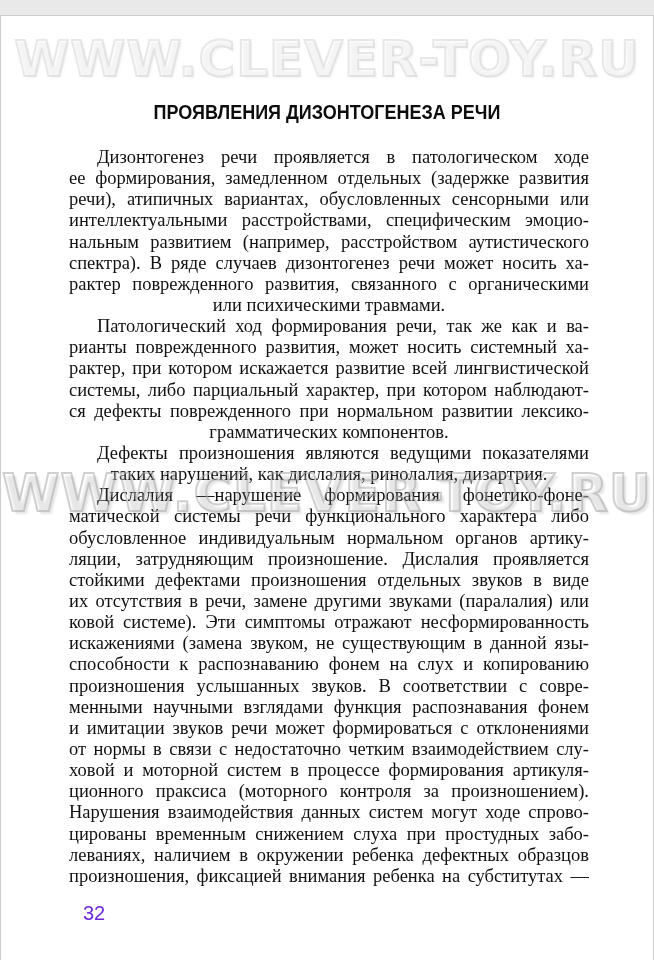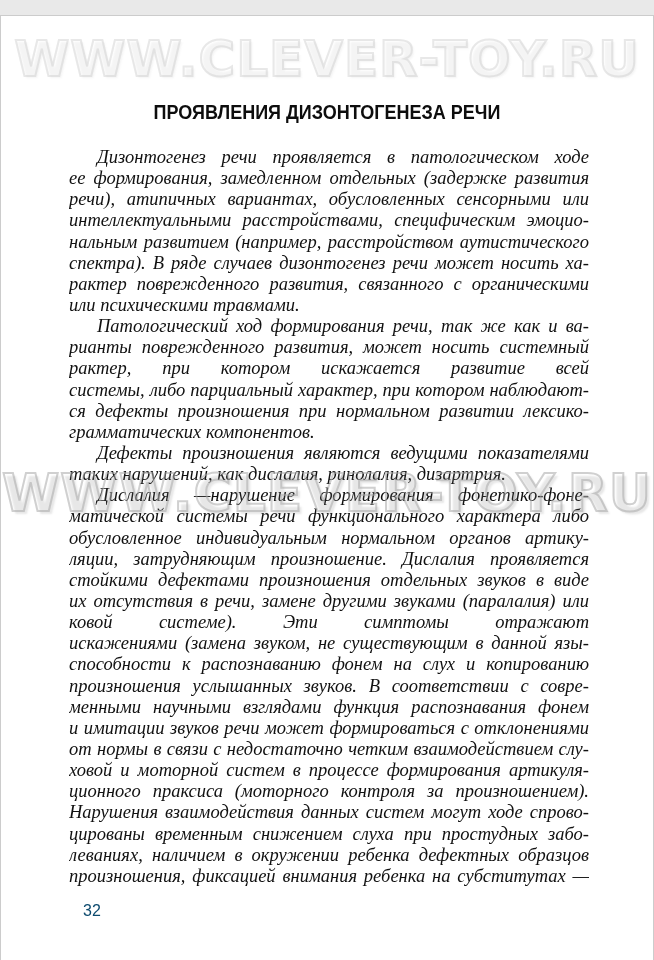--- a/index.html
+++ b/index.html
@@ -29,29 +29,29 @@
     color: #0d0d0d;
   }
   .body-text {
     position: absolute;
     top: 131px;
     left: 68px;
     width: 520px;
     font-size: 18.5px;
     line-height: 21.15px;
   }
-  .para { margin: 0; padding: 0; font-style: italic; }
+  .para { margin: 0; padding: 0; }
   .line {
     height: 21.15px;
     overflow: hidden;
     text-align: justify;
   }
   
   .line::after { content: ""; display: inline-block; width: 100%; height: 0; }
-  .line.last { text-align: left; }
+  .line.last { text-align: center; }
   .line.last::after { content: none; }
   .line.indent { text-indent: 28px; }
   .watermark {
     position: absolute;
     left: -6px;
     right: -6px;
     text-align: center;
     font-family: "DejaVu Sans", sans-serif;
     font-weight: bold;
     white-space: nowrap;
@@ -70,22 +70,22 @@
     top: 447px;
     font-size: 52px;
     -webkit-text-stroke: 2px rgba(170,170,170,0.55);
     text-shadow: 3px 3px 2px rgba(120,120,120,0.18);
   }
   .page-number {
     position: absolute;
     left: 82px;
     top: 886px;
     font-family: "Liberation Sans", sans-serif;
-    font-size: 16px;
-    color: #0c4a6e;
+    font-size: 20px;
+    color: #6d28d9;
   }
 </style>
 </head>
 <body>
 
 <div class="page">
   <div class="watermark top">WWW.CLEVER-TOY.RU</div>
 
   <h1 class="title">ПРОЯВЛЕНИЯ ДИЗОНТОГЕНЕЗА РЕЧИ</h1>
 
@@ -98,21 +98,21 @@
         <div class="line">нальным развитием (например, расстройством аутистического</div>
         <div class="line">спектра). В ряде случаев дизонтогенез речи может носить ха-</div>
         <div class="line">рактер поврежденного развития, связанного с органическими</div>
         <div class="line last">или психическими травмами.</div>
       </div>
       <div class="para">
         <div class="line indent">Патологический ход формирования речи, так же как и ва-</div>
         <div class="line">рианты поврежденного развития, может носить системный ха-</div>
         <div class="line">рактер, при котором искажается развитие всей лингвистической</div>
         <div class="line">системы, либо парциальный характер, при котором наблюдают-</div>
-        <div class="line">ся дефекты произношения при нормальном развитии лексико-</div>
+        <div class="line">ся дефекты поврежденного при нормальном развитии лексико-</div>
         <div class="line last">грамматических компонентов.</div>
       </div>
       <div class="para">
         <div class="line indent">Дефекты произношения являются ведущими показателями</div>
         <div class="line last">таких нарушений, как дислалия, ринолалия, дизартрия.</div>
       </div>
       <div class="para">
         <div class="line indent">Дислалия —нарушение формирования фонетико-фоне-</div>
         <div class="line">матической системы речи функционального характера либо</div>
         <div class="line">обусловленное индивидуальным нормальном органов артику-</div>

